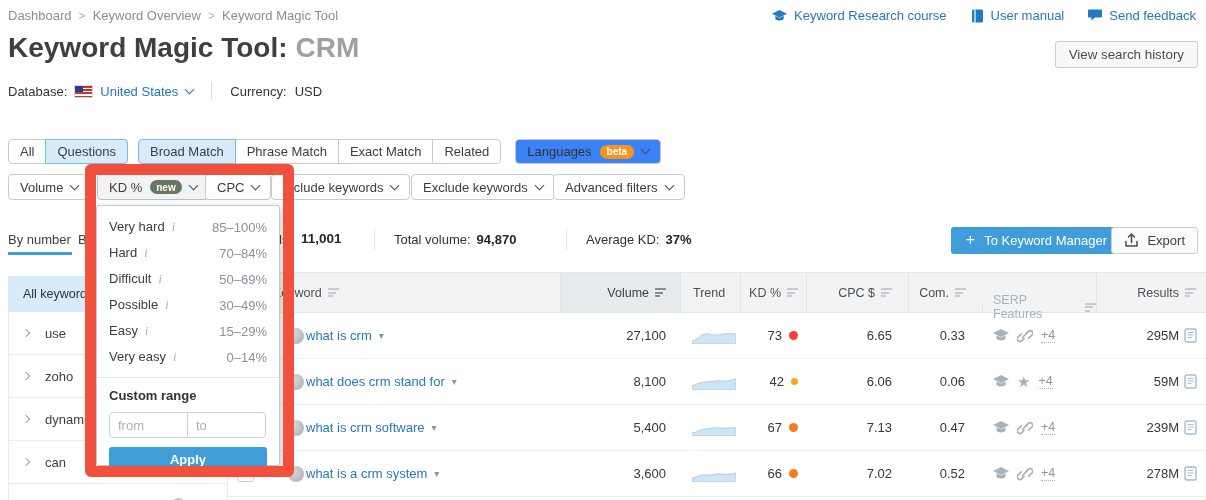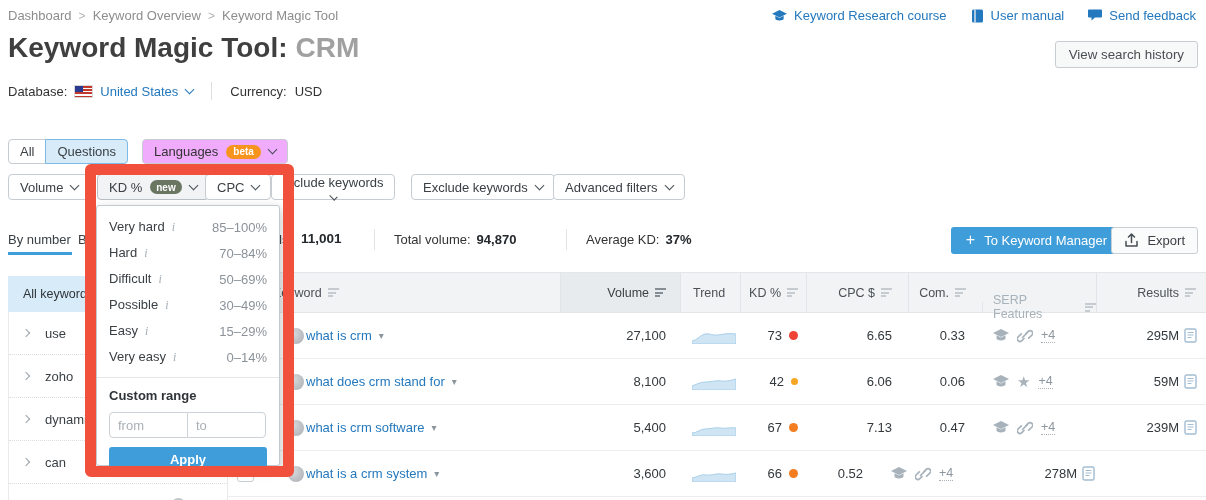--- a/index.html
+++ b/index.html
@@ -25,21 +25,21 @@
         transform:rotate(45deg);margin-top:-4px;}
   .chev-r{display:inline-block;width:5px;height:5px;border-top:1.5px solid #9aa2a9;border-right:1.5px solid #9aa2a9;transform:rotate(45deg);}
   
   .tabs-row{position:absolute;left:8px;top:139px;display:flex;align-items:flex-start;}
   .seg{display:flex;}
   .tab{border:1px solid #c6ccd2;background:#fff;padding:4px 11px;margin-left:-1px;cursor:pointer;color:#3b4045;white-space:nowrap;}
   .seg .tab:first-child{margin-left:0;border-radius:4px 0 0 4px;text-align:center;}
   .seg .tab:last-child{border-radius:0 4px 4px 0;}
   .tab.hl{background:#d8ebf9;border-color:#7cb9e5;position:relative;z-index:1;}
   .gap10{margin-left:10px;}
-  .btn-lang{display:flex;align-items:center;gap:8px;border:1px solid #c6ccd2;border-radius:4px;background:#f0abfc;
+  .btn-lang{display:flex;align-items:center;gap:8px;border:1px solid #c6ccd2;border-radius:4px;background:#3b82f6;
             padding:4px 11px;margin-left:14px;cursor:pointer;}
   .badge-beta{background:#f7941d;color:#fff;font-size:10px;font-weight:bold;border-radius:8px;padding:1.5px 7px;}
   
   .fbtn{position:absolute;top:174px;height:26px;box-sizing:border-box;display:flex;align-items:center;gap:8px;
         border:1px solid #c6ccd2;border-radius:4px;background:#fff;padding:0 11px;cursor:pointer;color:#3b4045;}
   .fbtn.open{background:#f1f3f4;border-color:#b9c0c6;}
   .badge-new{background:#6a7562;color:#fff;font-size:10px;font-weight:bold;border-radius:7px;padding:1.5px 6px;}
   
   .sort-primary{position:absolute;left:8px;top:232px;color:#3b4045;cursor:pointer;}
   .sort-underline{position:absolute;left:8px;top:252px;width:64px;height:3px;background:#3f9dda;}
@@ -190,41 +190,47 @@
     <span class="meta-div"></span>
     <span>Currency:</span>
     <span>USD</span>
   </div>
 
   <div class="tabs-row">
     <div class="seg">
       <span class="tab">All</span>
       <span class="tab hl">Questions</span>
     </div>
+    <div class="seg gap10">
+      <span class="tab hl">Broad Match</span>
+      <span class="tab">Phrase Match</span>
+      <span class="tab">Exact Match</span>
+      <span class="tab">Related</span>
+    </div>
     <span class="btn-lang">
       <span>Languages</span>
       <span class="badge-beta">beta</span>
       <span class="chev" style="color:#454e56;"></span>
     </span>
   </div>
 
   <span class="fbtn" style="left:8px;">
     <span>Volume</span>
     <span class="chev" style="color:#454e56;"></span>
   </span>
   <span class="fbtn open" style="left:97px;">
     <span>KD %</span>
     <span class="badge-new">new</span>
     <span class="chev" style="color:#454e56;"></span>
   </span>
   <span class="fbtn" style="left:205px;">
     <span>CPC</span>
     <span class="chev" style="color:#454e56;"></span>
   </span>
-  <span class="fbtn" style="left:271px;flex-direction:column;">
+  <span class="fbtn" style="left:271px;">
     <span>Include keywords</span>
     <span class="chev" style="color:#454e56;"></span>
   </span>
   <span class="fbtn" style="left:411px;">
     <span>Exclude keywords</span>
     <span class="chev" style="color:#454e56;"></span>
   </span>
   <span class="fbtn" style="left:553px;">
     <span>Advanced filters</span>
     <span class="chev" style="color:#454e56;"></span>
@@ -475,20 +481,21 @@
       <div class="cell c-vol num">3,600</div>
       <div class="cell c-trend">
         <svg class="spark" width="44" height="16" viewBox="0 0 44 16">
             <path d="M0 12 C6 11 9 8 14 9 C19 10 24 7 29 8 C35 9 39 8 44 7 L44 16 L0 16 Z" fill="#cfe5f4" stroke="#a9cfea" stroke-width="1"></path>
           </svg>
       </div>
       <div class="cell c-kd num">
         <span>66</span>
         <span class="dot" style="background: rgb(244, 125, 32);"></span>
       </div>
+      <div class="cell c-cpc num">7.02</div>
       <div class="cell c-com num">0.52</div>
       <div class="cell c-serp">
         <span>
             <svg width="16" height="13" viewBox="0 0 16 13" fill="#a7b2bb">
               <path d="M8 0L16 4 8 8 0 4z"></path>
               <path d="M3.5 6.2v3.3c0 1 2 1.9 4.5 1.9s4.5-.9 4.5-1.9V6.2L8 8.6z"></path>
             </svg>
           </span>
         <span>
             <svg width="16" height="14" viewBox="0 0 16 14" fill="none" stroke="#a7b2bb" stroke-width="1.7" stroke-linecap="round">

